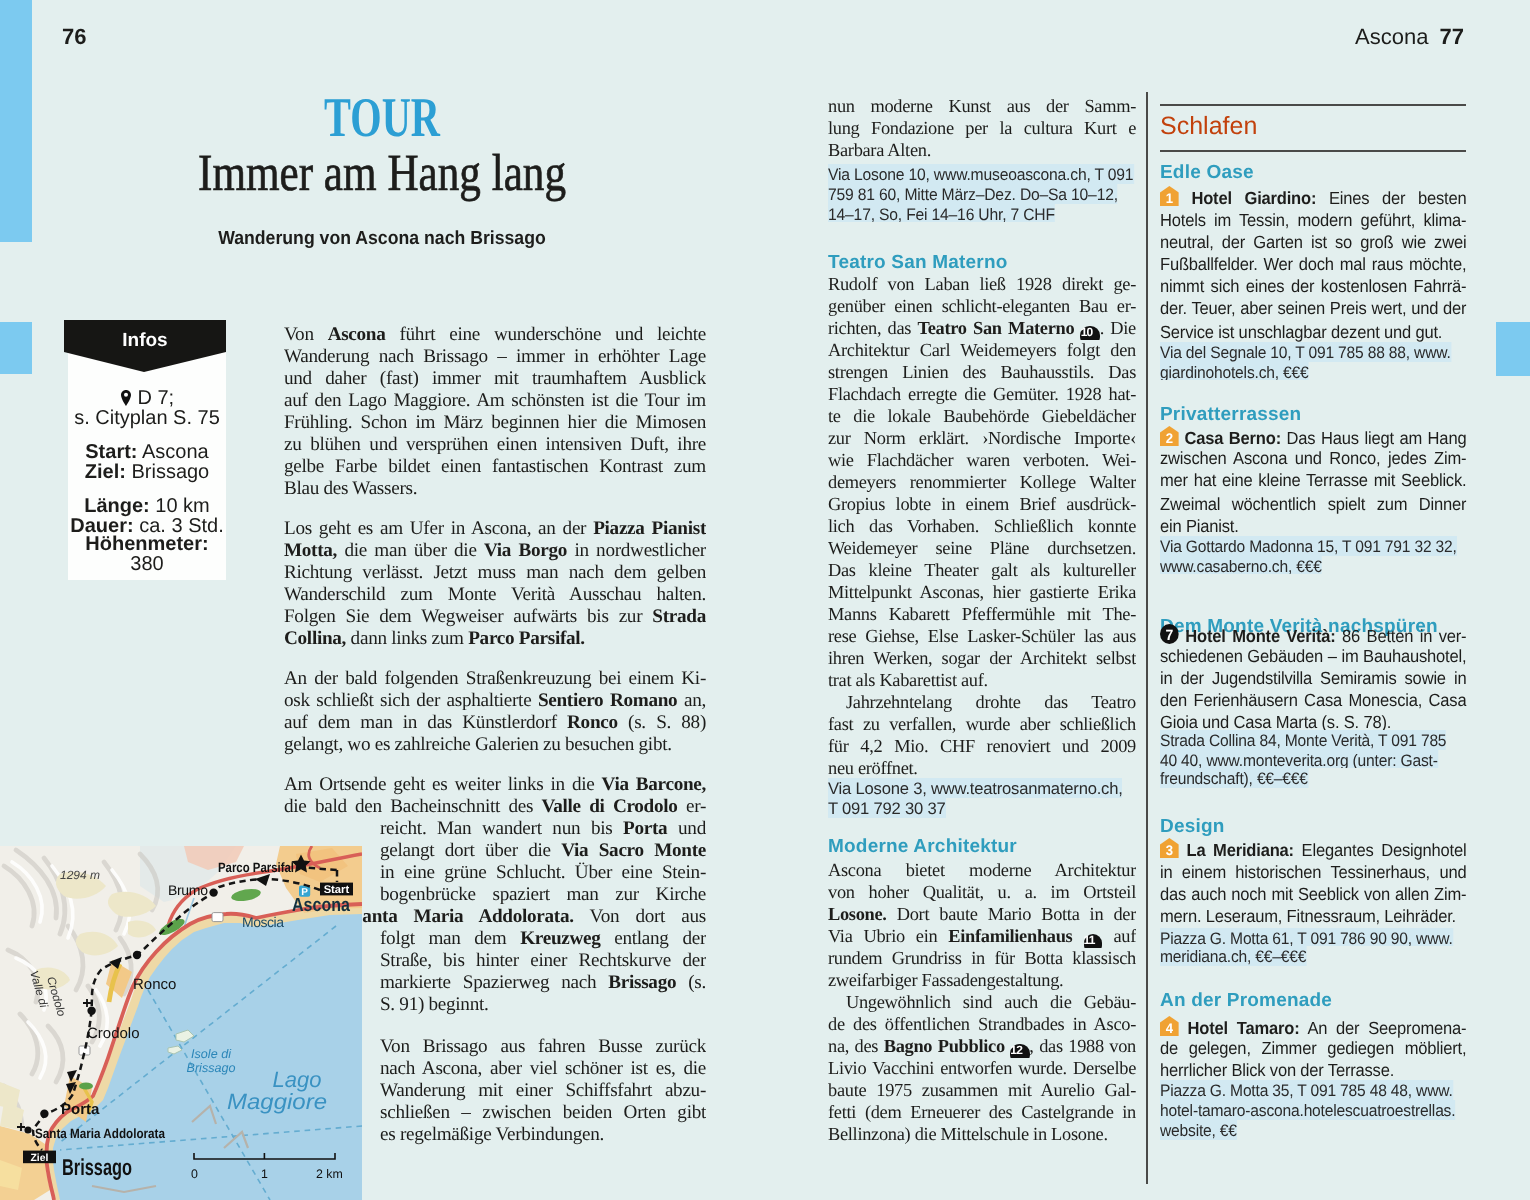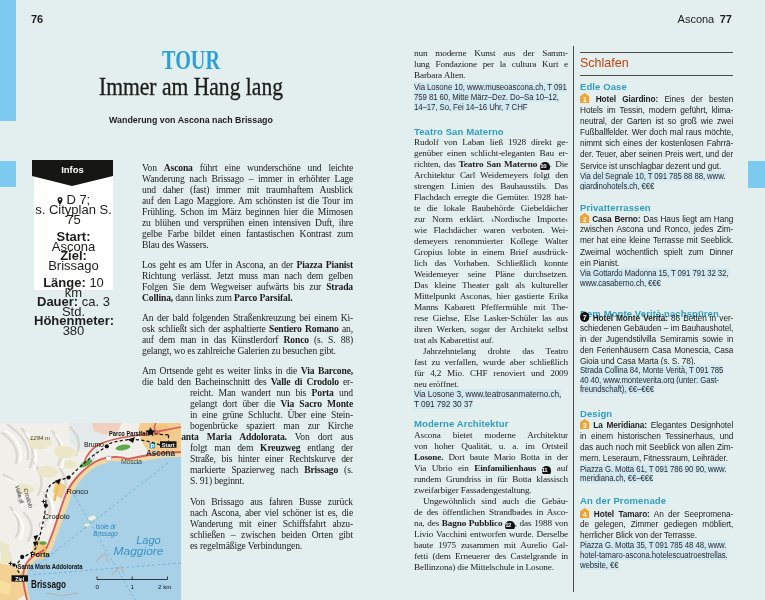--- a/index.html
+++ b/index.html
@@ -36,21 +36,21 @@
 
 <div class="abs" style="left:66px;top:114px;width:250px;text-align:center;font-size:9.5px;font-weight:bold;color:#1d1d1b;transform:scaleX(0.93)">Wanderung von Ascona nach Brissago</div>
 
 <div class="abs" style="left:34px;top:170px;width:79px;height:120px;background:#fdfefd"></div>
 
 <svg class="abs" style="left:32px;top:160px" width="81" height="27" viewBox="0 0 81 27">
     <polygon points="0,0 81,0 81,16 40,26 0,16" fill="#161614"></polygon>
     <text x="40.5" y="13" text-anchor="middle" font-family="Liberation Sans" font-size="9.5" font-weight="bold" fill="#fff">Infos</text>
   </svg>
 
-<div class="abs" style="left:34px;top:195px;width:79px;text-align:center;font-size:13px;line-height:9.5px;color:#1d1d1b">
+<div class="abs" style="left:34px;top:195px;width:79px;text-align:center;font-size:10px;line-height:9.5px;color:#1d1d1b">
 <div><svg width="6" height="8" viewBox="0 0 6 8" style="vertical-align:-1px">
         <path d="M3,0C1.6,0 0.5,1.1 0.5,2.5 0.5,4.4 3,8 3,8S5.5,4.4 5.5,2.5C5.5,1.1 4.4,0 3,0zM3,3.4a1,1 0 1,1 0-2 1,1 0 0,1 0,2z" fill="#111"></path>
       </svg> D 7;</div>
 <div>s. Cityplan S. 75</div>
 <div style="margin-top:8px"><b>Start:</b> Ascona</div>
 <div><b>Ziel:</b> Brissago</div>
 <div style="margin-top:8px"><b>Länge:</b> 10 km</div>
 <div><b>Dauer:</b> ca. 3 Std.</div>
 <div><b>Höhenmeter:</b> 380</div>
 </div>
@@ -58,21 +58,23 @@
 <div class="abs serifcol" style="left:142px;top:161.5px;width:211px">
 <div class="ln">Von <b>Ascona</b> führt eine wunderschöne und leichte</div>
 <div class="ln">Wanderung nach Brissago – immer in erhöhter Lage</div>
 <div class="ln">und daher (fast) immer mit traumhaftem Ausblick</div>
 <div class="ln">auf den Lago Maggiore. Am schönsten ist die Tour im</div>
 <div class="ln">Frühling. Schon im März beginnen hier die Mimosen</div>
 <div class="ln">zu blühen und versprühen einen intensiven Duft, ihre</div>
 <div class="ln">gelbe Farbe bildet einen fantastischen Kontrast zum</div>
 <div class="ln last">Blau des Wassers.</div>
 <div class="ln pgap">Los geht es am Ufer in Ascona, an der <b>Piazza Pianist</b></div>
+<div class="ln"><b>Motta,</b> die man über die <b>Via Borgo</b> in nordwestlicher</div>
 <div class="ln">Richtung verlässt. Jetzt muss man nach dem gelben</div>
+<div class="ln">Wanderschild zum Monte Verità Ausschau halten.</div>
 <div class="ln">Folgen Sie dem Wegweiser aufwärts bis zur <b>Strada</b></div>
 <div class="ln last"><b>Collina,</b> dann links zum <b>Parco Parsifal.</b></div>
 <div class="ln pgap">An der bald folgenden Straßenkreuzung bei einem Ki-</div>
 <div class="ln">osk schließt sich der asphaltierte <b>Sentiero Romano</b> an,</div>
 <div class="ln">auf dem man in das Künstlerdorf <b>Ronco</b> (s. S. 88)</div>
 <div class="ln last">gelangt, wo es zahlreiche Galerien zu besuchen gibt.</div>
 <div class="ln pgap">Am Ortsende geht es weiter links in die <b>Via Barcone,</b></div>
 <div class="ln">die bald den Bacheinschnitt des <b>Valle di Crodolo</b> er-</div>
 <div class="ln" style="margin-left:48px">reicht. Man wandert nun bis <b>Porta</b> und</div>
 <div class="ln" style="margin-left:48px">gelangt dort über die <b>Via Sacro Monte</b></div>

